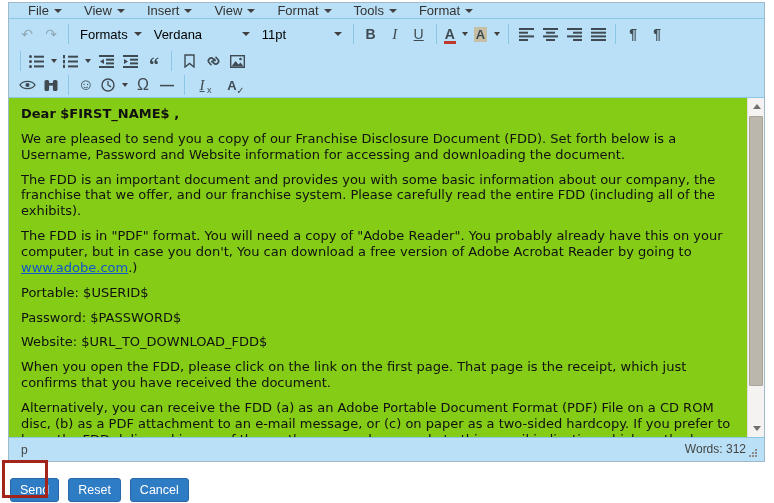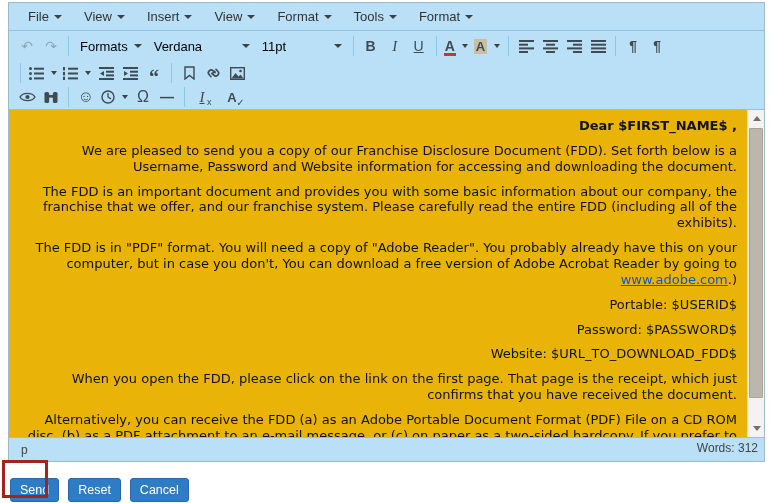--- a/index.html
+++ b/index.html
@@ -7,21 +7,21 @@
   body { font-family:"Liberation Sans", sans-serif; }
   .stage { position:relative; width:774px; height:503px; background:#fff; overflow:hidden; }
 
   .editor {
     position:absolute; left:8px; top:2px; width:757px; height:460px;
     border:1px solid #9eb9c9; background:#b9e0f6;
     display:flex; flex-direction:column;
   }
 
   
-  .menubar { height:28px; display:flex; align-items:center; padding-left:8px;
+  .menubar { height:16px; display:flex; align-items:center; padding-left:8px;
              border-bottom:1px solid #8cc6e6; flex:none; }
   .menu-item { display:flex; align-items:center; gap:5px; padding:0 11px; height:100%;
                font-size:13px; color:#333; cursor:pointer; }
   .caret { width:0; height:0; border-left:4px solid transparent; border-right:4px solid transparent;
            border-top:4px solid #404040; display:inline-block; }
 
   
   .toolbar { display:flex; align-items:center; padding:0 6px; flex:none; }
   .tb2 { height:30px; } .tb3 { height:24px; } .tb4 { height:24px; }
   .tbtn { display:inline-flex; align-items:center; justify-content:center; gap:4px;
@@ -42,21 +42,21 @@
   .small-caret { width:0; height:0; border-left:3.5px solid transparent; border-right:3.5px solid transparent;
                  border-top:4px solid #404040; display:inline-block; margin-left:3px; }
   .pilcrow { font-size:14px; font-weight:bold; }
   .clearfmt { font-family:"Liberation Serif", serif; font-style:italic; font-size:15px; position:relative; }
   .clearfmt .sub { position:absolute; right:-7px; bottom:-1px; font-size:9px; font-style:normal; font-family:"Liberation Sans",sans-serif; }
   .spell { font-size:13px; font-weight:bold; position:relative; }
   .spell .chk { position:absolute; right:-8px; bottom:-3px; font-size:10px; font-weight:normal; }
   .bq { font-family:"Liberation Serif", serif; font-weight:bold; font-size:20px; line-height:10px; padding-top:8px; }
 
   
-  .content-wrap { flex:1; position:relative; background:#eab308; border-top:1px solid #8cc6e6; overflow:hidden;text-align:right; }
+  .content-wrap { flex:1; position:relative; background:#84cc16; border-top:1px solid #8cc6e6; overflow:hidden; }
   .content { position:absolute; left:0; top:0; right:17px; bottom:0; padding:2px 10px 6px 12px;
              font-family:"DejaVu Sans", sans-serif; font-size:13px; line-height:1.22; color:#111;
              overflow:hidden; cursor:text; }
   .content p { margin:9px 0; }
   .content p.first { margin-top:6px; font-weight:bold; }
   .content a { color:#1155cc; text-decoration:underline; cursor:pointer; }
 
   
   .scrollbar { position:absolute; right:0; top:0; bottom:0; width:17px; background:#f4f3f1;
                border-left:1px solid #e0dedd; }
@@ -64,21 +64,21 @@
               justify-content:center; background:#f4f3f1; cursor:pointer; }
   .sb-up { top:0; } .sb-down { bottom:0; }
   .arr-up { width:0;height:0;border-left:4px solid transparent;border-right:4px solid transparent;border-bottom:5px solid #6f6f6f; }
   .arr-dn { width:0;height:0;border-left:4px solid transparent;border-right:4px solid transparent;border-top:5px solid #6f6f6f; }
   .sb-thumb { position:absolute; left:1px; width:14px; top:18px; height:270px;
               background:#bcb7ad; border:1px solid #a8a399; border-radius:1px; cursor:grab; }
 
   
   .statusbar { height:24px; flex:none; display:flex; align-items:center; justify-content:space-between;
                padding:0 6px 0 12px; font-size:12px; color:#444; border-top:1px solid #8cc6e6; }
-  .status-right { display:flex; align-items:flex-end; gap:2px; height:100%; padding-bottom:2px;flex-direction:column; }
+  .status-right { display:flex; align-items:flex-end; gap:2px; height:100%; padding-bottom:2px; }
   .wordcount { font-size:12px; color:#444; line-height:20px; }
   .grip { width:10px; height:10px; margin-bottom:1px; cursor:nwse-resize; }
 
   
   .actions { position:absolute; left:10px; top:478px; display:flex; gap:9px; }
   .btn { background:#2d7cc4; border:1px solid #2868a9; color:#fff; font-size:12.5px;
          padding:4px 9px; border-radius:3px; cursor:pointer; font-family:"Liberation Sans",sans-serif; }
 
   
   .annotation { position:absolute; left:2px; top:460px; width:46px; height:38px;

